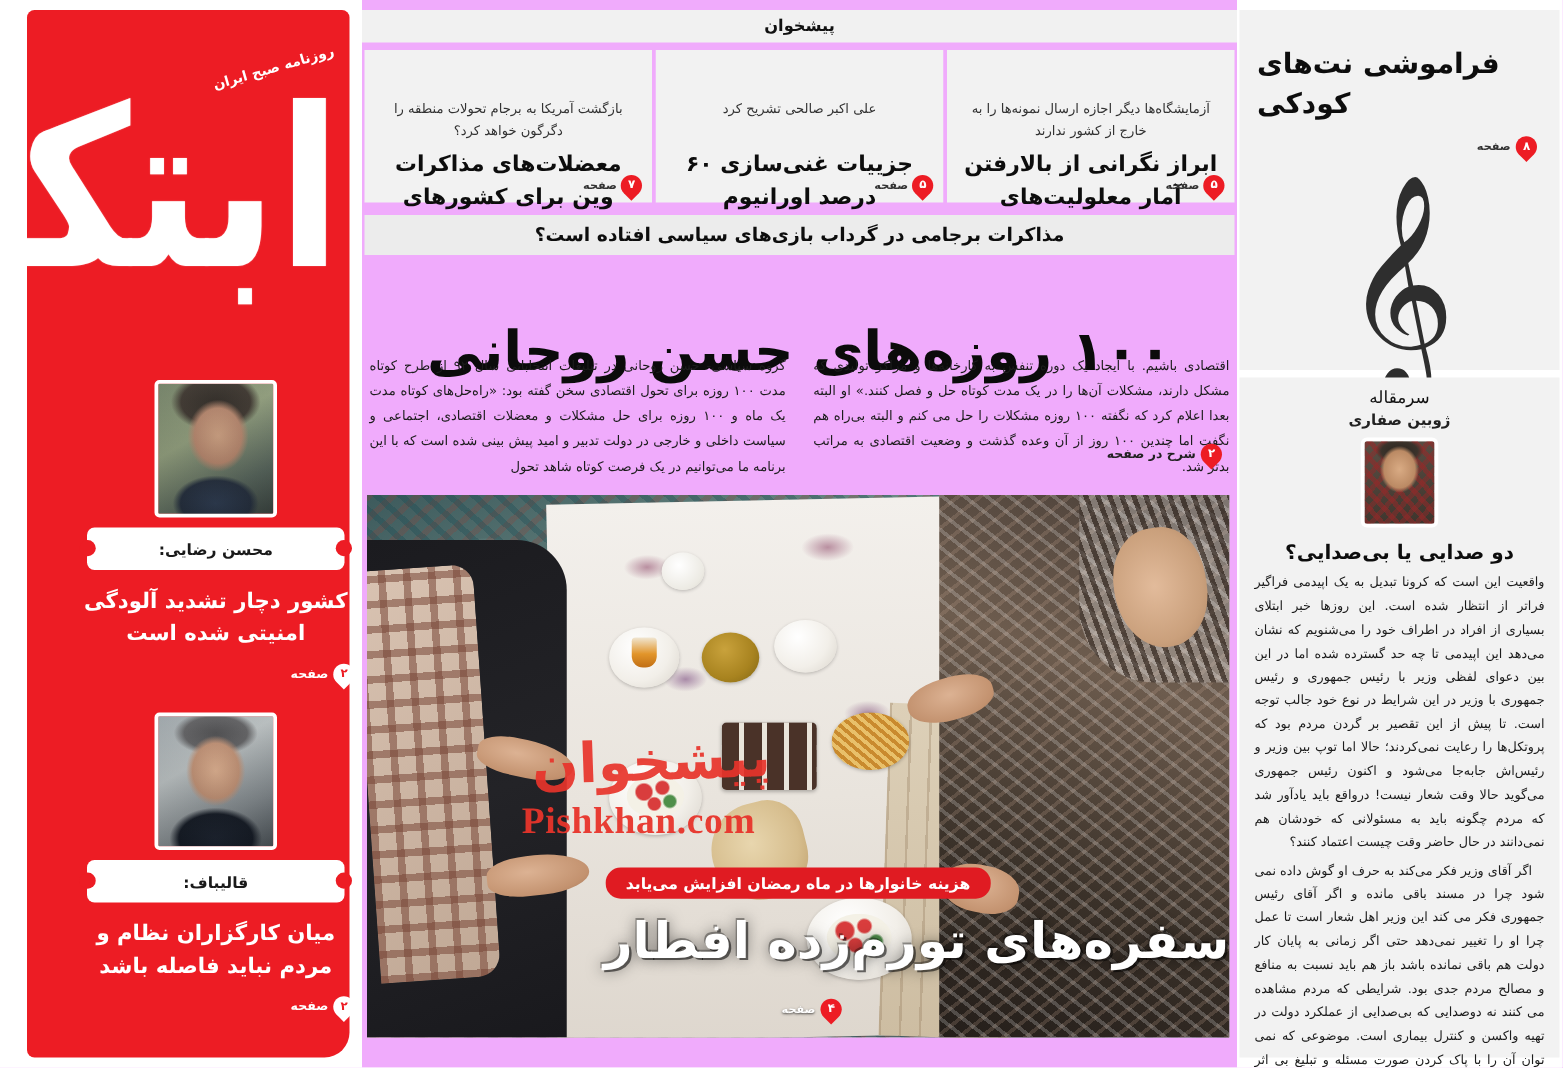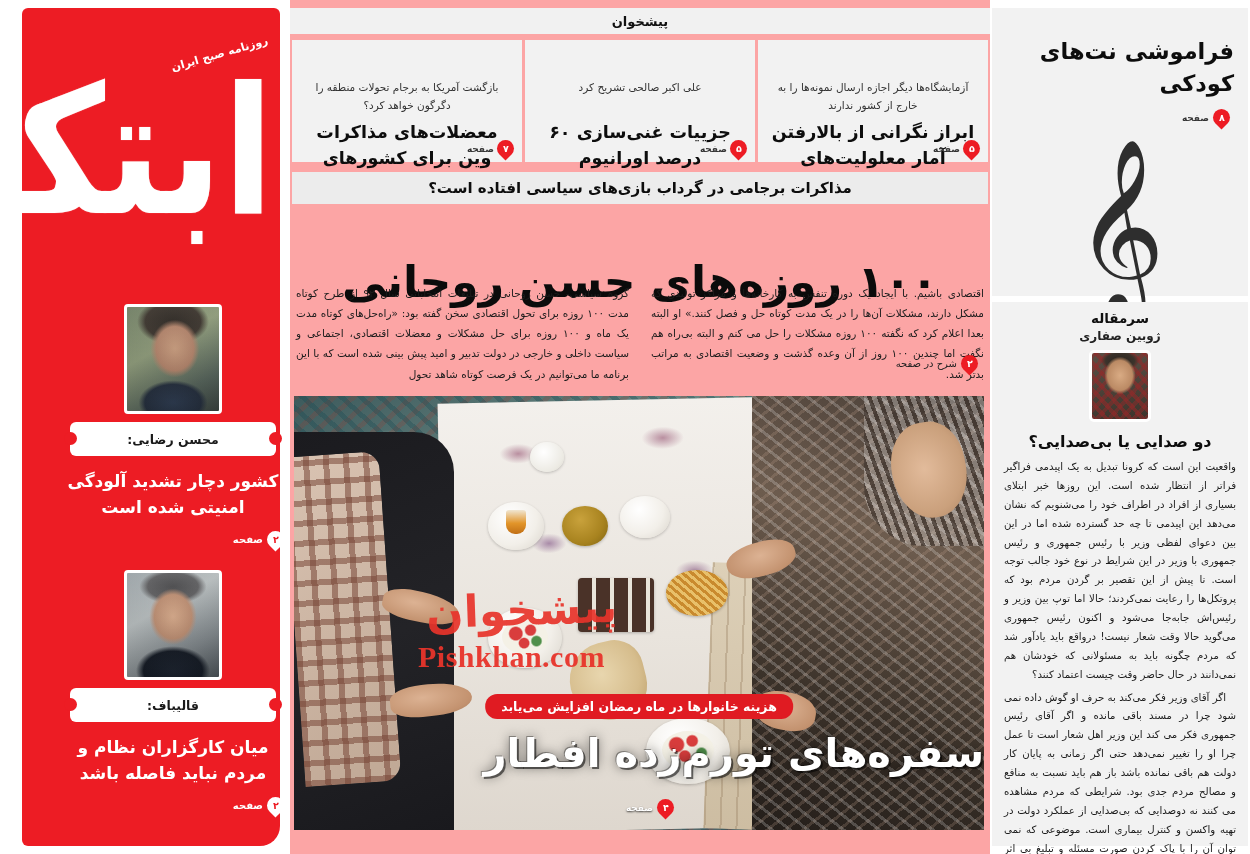--- a/index.html
+++ b/index.html
@@ -176,21 +176,21 @@
   }
   .page-badge span { transform: rotate(45deg); }
   .page-badge.red { background: #ED1C24; color: #ffffff; }
   .pc-page-label { color: #ffffff; font-size: 10px; font-weight: bold; }
 
   
   .center-col {
     position: absolute;
     left: 290px; top: 0;
     width: 700px; height: 854px;
-    background: #fca5a5;
+    background: #f0abfc;
   }
 
   .pishkhan-bar {
     position: absolute;
     left: 0; top: 8px;
     width: 700px; height: 26px;
     background: #f1f1f1;
   }
   .pishkhan-label {
     position: absolute;
@@ -279,21 +279,21 @@
     color: #1c1c1c;
     font-size: 10.5px;
     line-height: 1.92;
     text-align: justify;
   }
   .lead-more {
     position: absolute;
     right: 12px; top: 355px;
     display: flex; align-items: center; gap: 4px;
   }
-  .lead-more-label { font-size: 10px; font-weight: normal; color: #222; }
+  .lead-more-label { font-size: 10px; font-weight: bold; color: #222; }
 
   
   .photo-frame {
     position: absolute;
     left: 4px; top: 396px;
     width: 690px; height: 434px;
     overflow: hidden;
     background: #cfcfcf;
   }
   .carpet {
@@ -539,21 +539,21 @@
     color: #3a3a3a;
     font-size: 11px;
     line-height: 1.85;
     text-align: center;
   }
   .rc-title {
     margin-top: 12px;
     color: #0d0d0d;
     font-size: 22.5px;
     font-weight: bold;
-    text-align: right;
+    text-align: left;
     line-height: 1.4;
   }
   .rc-page {
     margin-top: 10px;
     display: flex;
     align-items: center;
     gap: 4px;
     padding-right: 4px;
   }
   .clef {
@@ -570,21 +570,21 @@
     position: absolute;
     left: 2px; top: 302px;
     width: 256px; height: 544px;
     background: #f2f2f2;
     padding: 8px 12px 10px;
   }
   .edit-label {
     text-align: center;
     color: #111;
     font-size: 13.5px;
-    font-weight: bold;
+    font-weight: normal;
   }
   .edit-author {
     margin-top: 3px;
     text-align: center;
     color: #222;
     font-size: 12px;
     font-weight: bold;
   }
   .edit-photo {
     margin: 7px auto 0;

